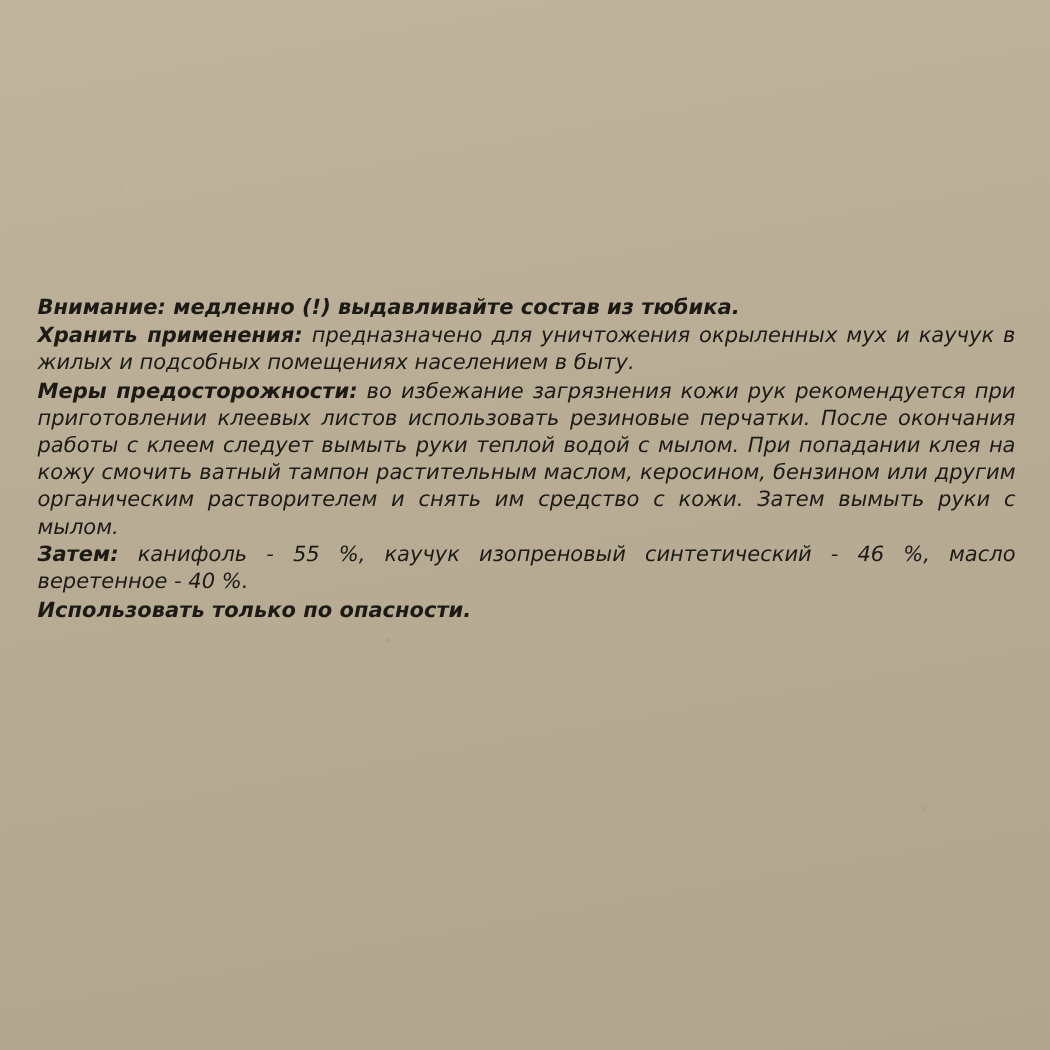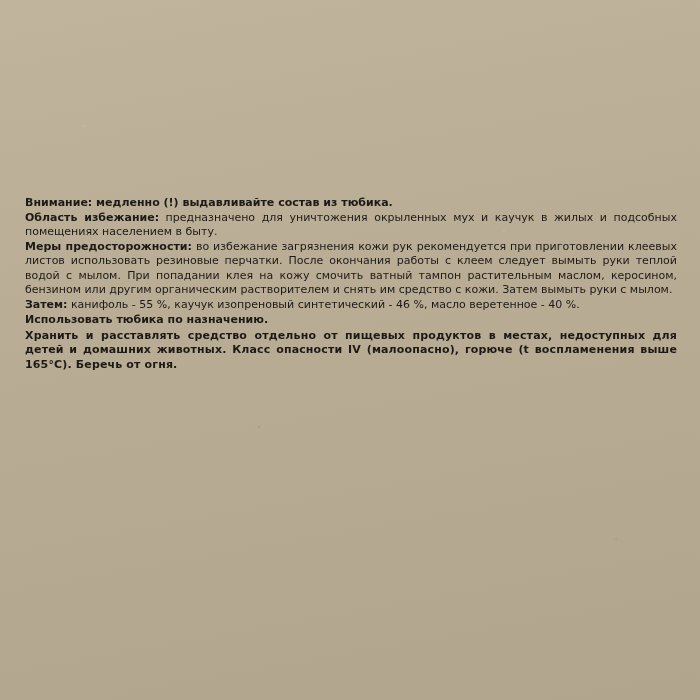--- a/index.html
+++ b/index.html
@@ -26,24 +26,25 @@
       radial-gradient(circle at 72% 33%, rgba(255,255,255,0.06) 0 1px, rgba(0,0,0,0) 2px),
       radial-gradient(circle at 88% 77%, rgba(0,0,0,0.04) 0 1px, rgba(0,0,0,0) 2px),
       linear-gradient(170deg, #c0b49c 0%, #b8ac94 45%, #b1a58d 100%);
   }
   #text-block {
     position: absolute;
     left: 25px;
     top: 196px;
     width: 652px;
     color: #1d1a16;
-    font-size: 11px;
+    font-size: 14px;
     line-height: 1.295;
     text-align: justify;
     text-justify: inter-word;
+    font-style: italic;
   }
   .para {
     margin: 0 0 0.5px 0;
     text-align: justify;
   }
   .para:last-child {
     margin-bottom: 0;
   }
   .lead {
     font-weight: bold;
@@ -66,24 +67,23 @@
   }
 </style>
 </head>
 <body>
 
 <div id="label-card" style="background-color: rgb(184, 172, 148);">
   <div id="text-block" style="color: rgb(29, 26, 22);">
 
     <p class="para p-attention">Внимание: медленно (!) выдавливайте состав из тюбика.</p>
 
-    <p class="para p-application"><span class="lead">Область избежание:</span><span class="body"> предназначено для уничтожения окрыленных мух и каучук в жилых и подсобных помещениях населением в быту.</span></p>
+    <p class="para p-application"><span class="lead">Хранить применения:</span><span class="body"> предназначено для уничтожения окрыленных мух и каучук в жилых и подсобных помещениях населением в быту.</span></p>
 
     <p class="para p-precautions"><span class="lead">Меры предосторожности:</span><span class="body"> во избежание загрязнения кожи рук рекомендуется при приготовлении клеевых листов использовать резиновые перчатки. После окончания работы с клеем следует вымыть руки теплой водой с мылом. При попадании клея на кожу смочить ватный тампон растительным маслом, керосином, бензином или другим органическим растворителем и снять им средство с кожи. Затем вымыть руки с мылом.</span></p>
 
     <p class="para p-composition"><span class="lead">Затем:</span><span class="body">  канифоль - 55 %, каучук изопреновый синтетический - 46 %, масло веретенное - 40 %.</span></p>
 
-    <p class="para p-purpose-only">Использовать тюбика по назначению.</p>
+    <p class="para p-purpose-only">Использовать только по опасности.</p>
 
-    <p class="para p-storage">Хранить и расставлять средство отдельно от пищевых продуктов в местах, недоступных для детей и домашних животных. Класс опасности IV (малоопасно), горюче (t воспламенения выше 165°C). Беречь от огня.</p>
 
   </div>
 </div>
 
 </body></html>

